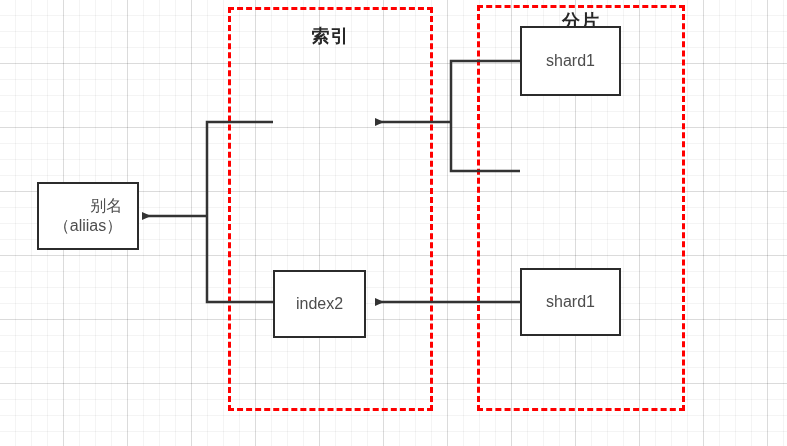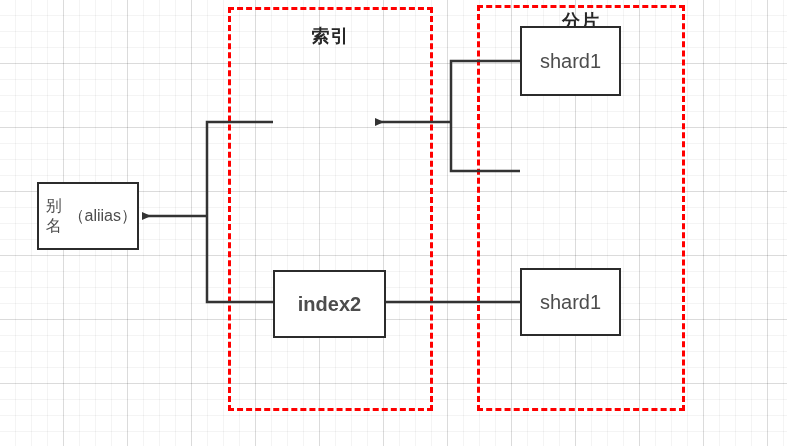--- a/index.html
+++ b/index.html
@@ -47,21 +47,21 @@
   }
   .node {
     position: absolute;
     box-sizing: border-box;
     border: 2px solid #2b2b2b;
     background: #ffffff;
     display: flex;
     align-items: center;
     justify-content: center;
     color: #4d4d4d;
-    font-size: 20px;
+    font-size: 16px;
     line-height: 1.25;
     text-align: center;
     white-space: pre-line;
   }
   .node.alias {
     font-size: 16px;
   }
 </style>
 </head>
 <body>
@@ -100,28 +100,28 @@
 
     <g>
       <path d="M520,302 L375,302" fill="none" stroke="#333333" stroke-width="2.5" marker-end="url(#arrowLeft)"></path>
     </g>
   </svg>
 
   <div class="group-title" style="left:477px; top:9px; width:208px;">分片</div>
   <div class="group-title" style="left:228px; top:24px; width:205px;">索引</div>
 
   <div class="node alias" style="left:37px; top:182px; width:102px; height:68px;">
-    <div style="display:flex;flex-direction:row;align-items:center;">
+    <div style="display:flex;flex-direction:column;align-items:flex-end;">
       <span>别名</span>
       <span>（aliias）</span>
     </div>
   </div>
 
 
-  <div class="node" style="left:273px; top:270px; width:113px; height:68px;font-weight:bold;">
+  <div class="node" style="left:273px; top:270px; width:93px; height:68px;">
     <span>index2</span>
   </div>
 
   <div class="node" style="left:520px; top:26px; width:101px; height:70px;">
     <span>shard1</span>
   </div>
 
 
   <div class="node" style="left:520px; top:268px; width:101px; height:68px;">
     <span>shard1</span>

